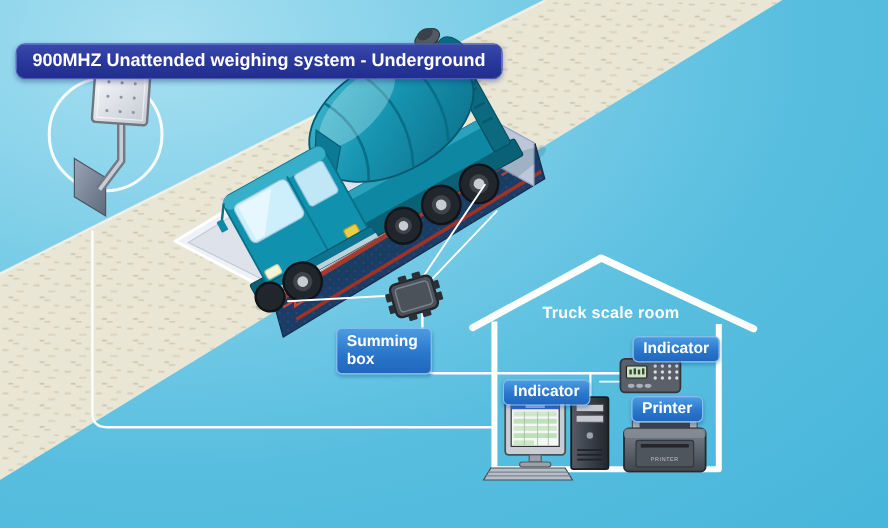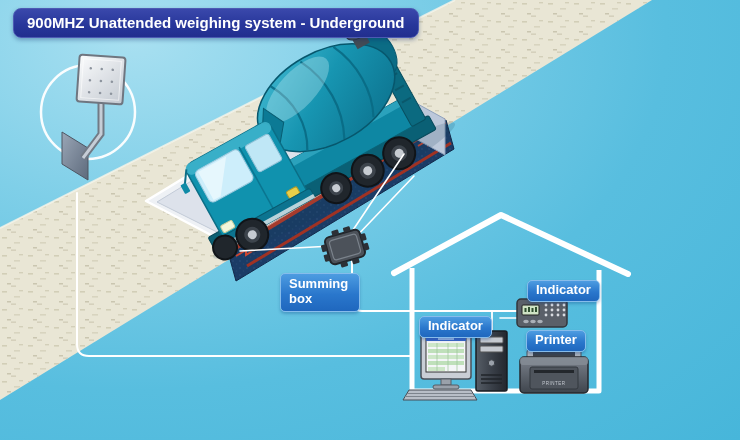--- a/index.html
+++ b/index.html
@@ -3,21 +3,21 @@
 <meta charset="utf-8">
 <style>
   html,body{margin:0;padding:0;}
   .stage{
     position:relative;width:740px;height:440px;overflow:hidden;
     font-family:"Liberation Sans",sans-serif;
     background:radial-gradient(ellipse at 18% 8%, #a9e0f1 0%, #7fcfe8 30%, #58bedf 62%, #47b6da 100%);
   }
   .stage svg{position:absolute;left:0;top:0;}
   .title{
-    position:absolute;left:13px;top:8px;
+    position:absolute;left:13px;top:36px;
     background:linear-gradient(180deg,#3a48ab 0%,#28379b 55%,#212e8e 100%);
     border:1px solid #4c5ab3;border-radius:8px;
     color:#fff;font-weight:bold;font-size:15px;line-height:1;
     padding:6px 13px 7px;white-space:nowrap;
     box-shadow:0 2px 4px rgba(10,35,100,.35);
   }
   .lbl{
     position:absolute;
     background:linear-gradient(180deg,#4d9ce1 0%,#2a77cc 55%,#1f67be 100%);
     border:1px solid #86bceb;border-radius:5px;
@@ -270,20 +270,21 @@
       <text x="554" y="384.5" text-anchor="middle" font-family="Liberation Sans, sans-serif" font-size="4.5" letter-spacing="0.5" fill="#c3c8cf">PRINTER</text>
     </g>
   </svg>
 
   <div class="title">900MHZ Unattended weighing system - Underground</div>
 
 
 
   <div class="lbl multiline" style="left:280px;top:273px;">Summing box</div>
 
+  <div class="room-label" style="left:452px;top:253px;">Truck scale room</div>
 
   <div class="lbl" style="left:527px;top:280px;">Indicator</div>
 
   <div class="lbl" style="left:419px;top:316px;">Indicator</div>
 
   <div class="lbl" style="left:526px;top:330px;">Printer</div>
 
 </div>
 
 </body></html>

